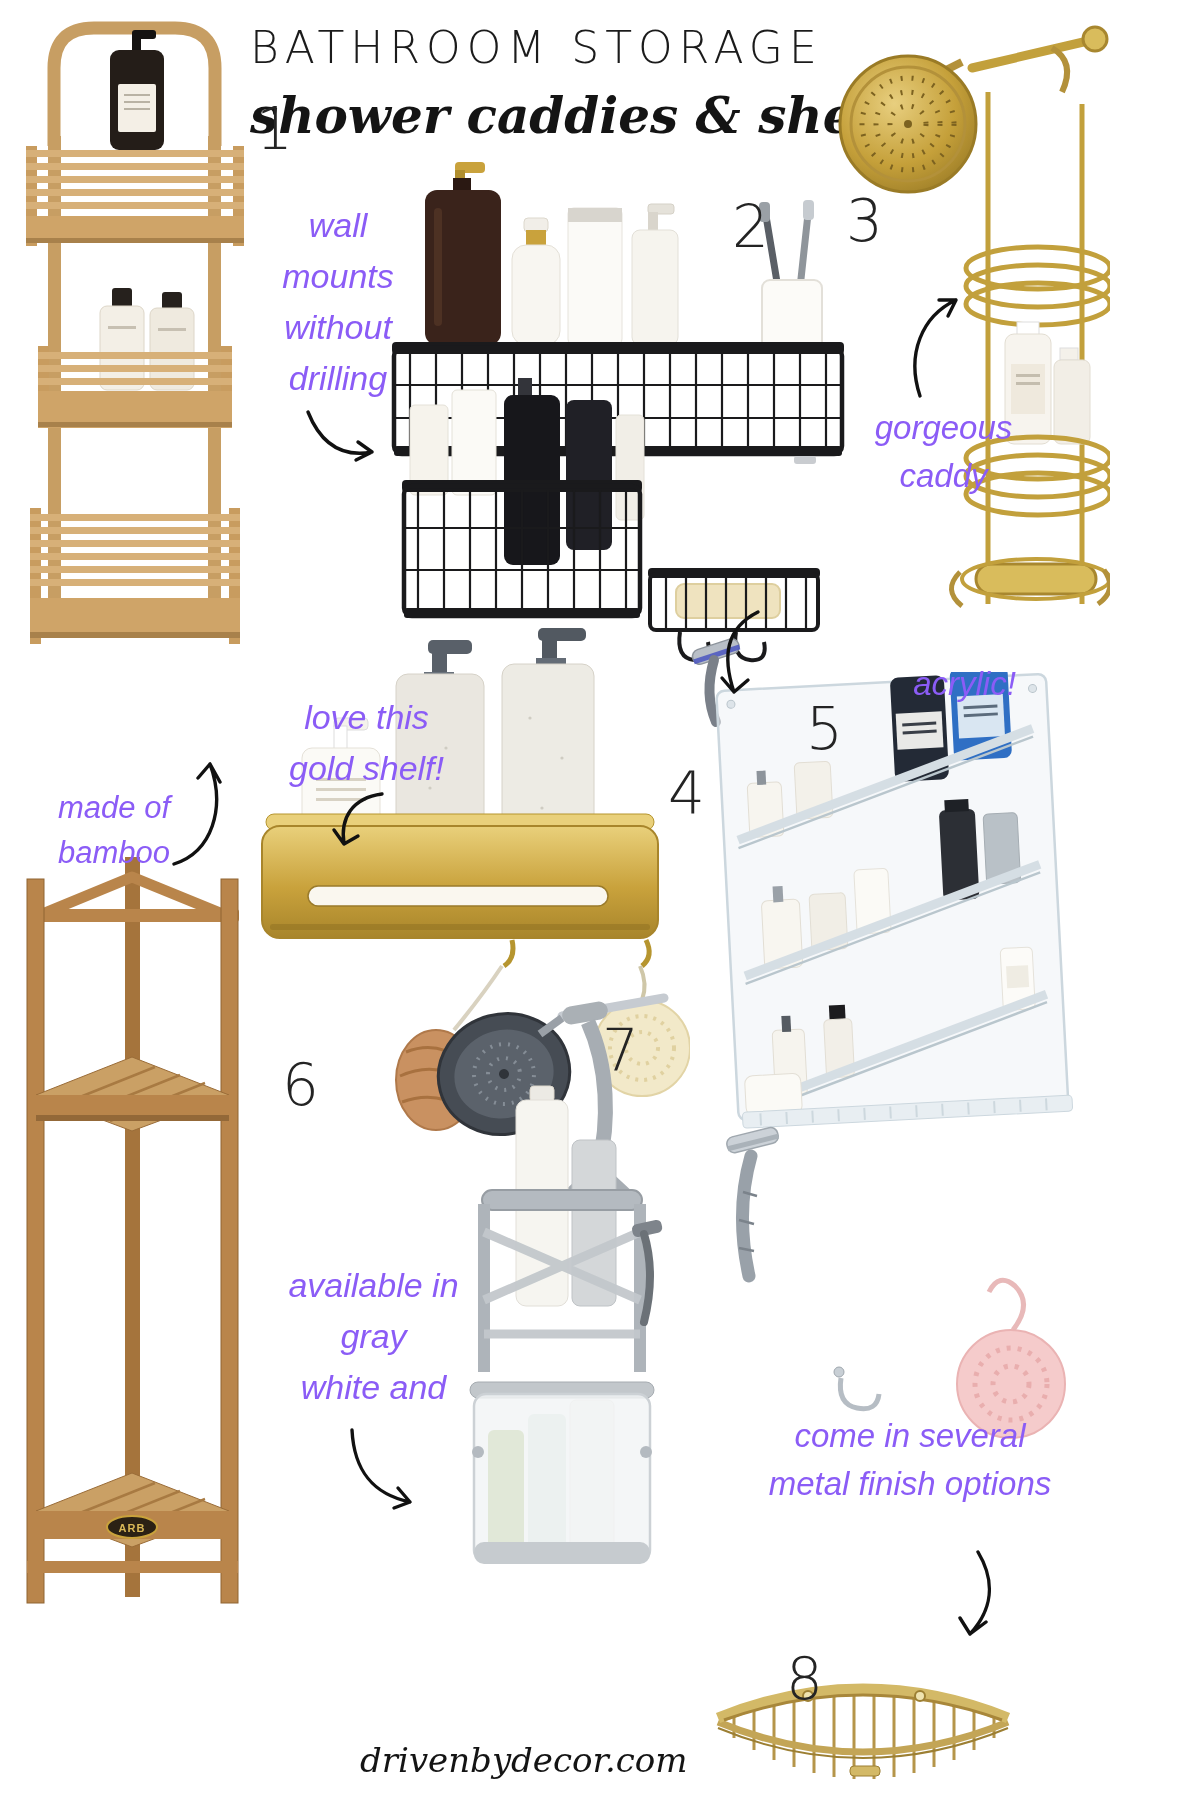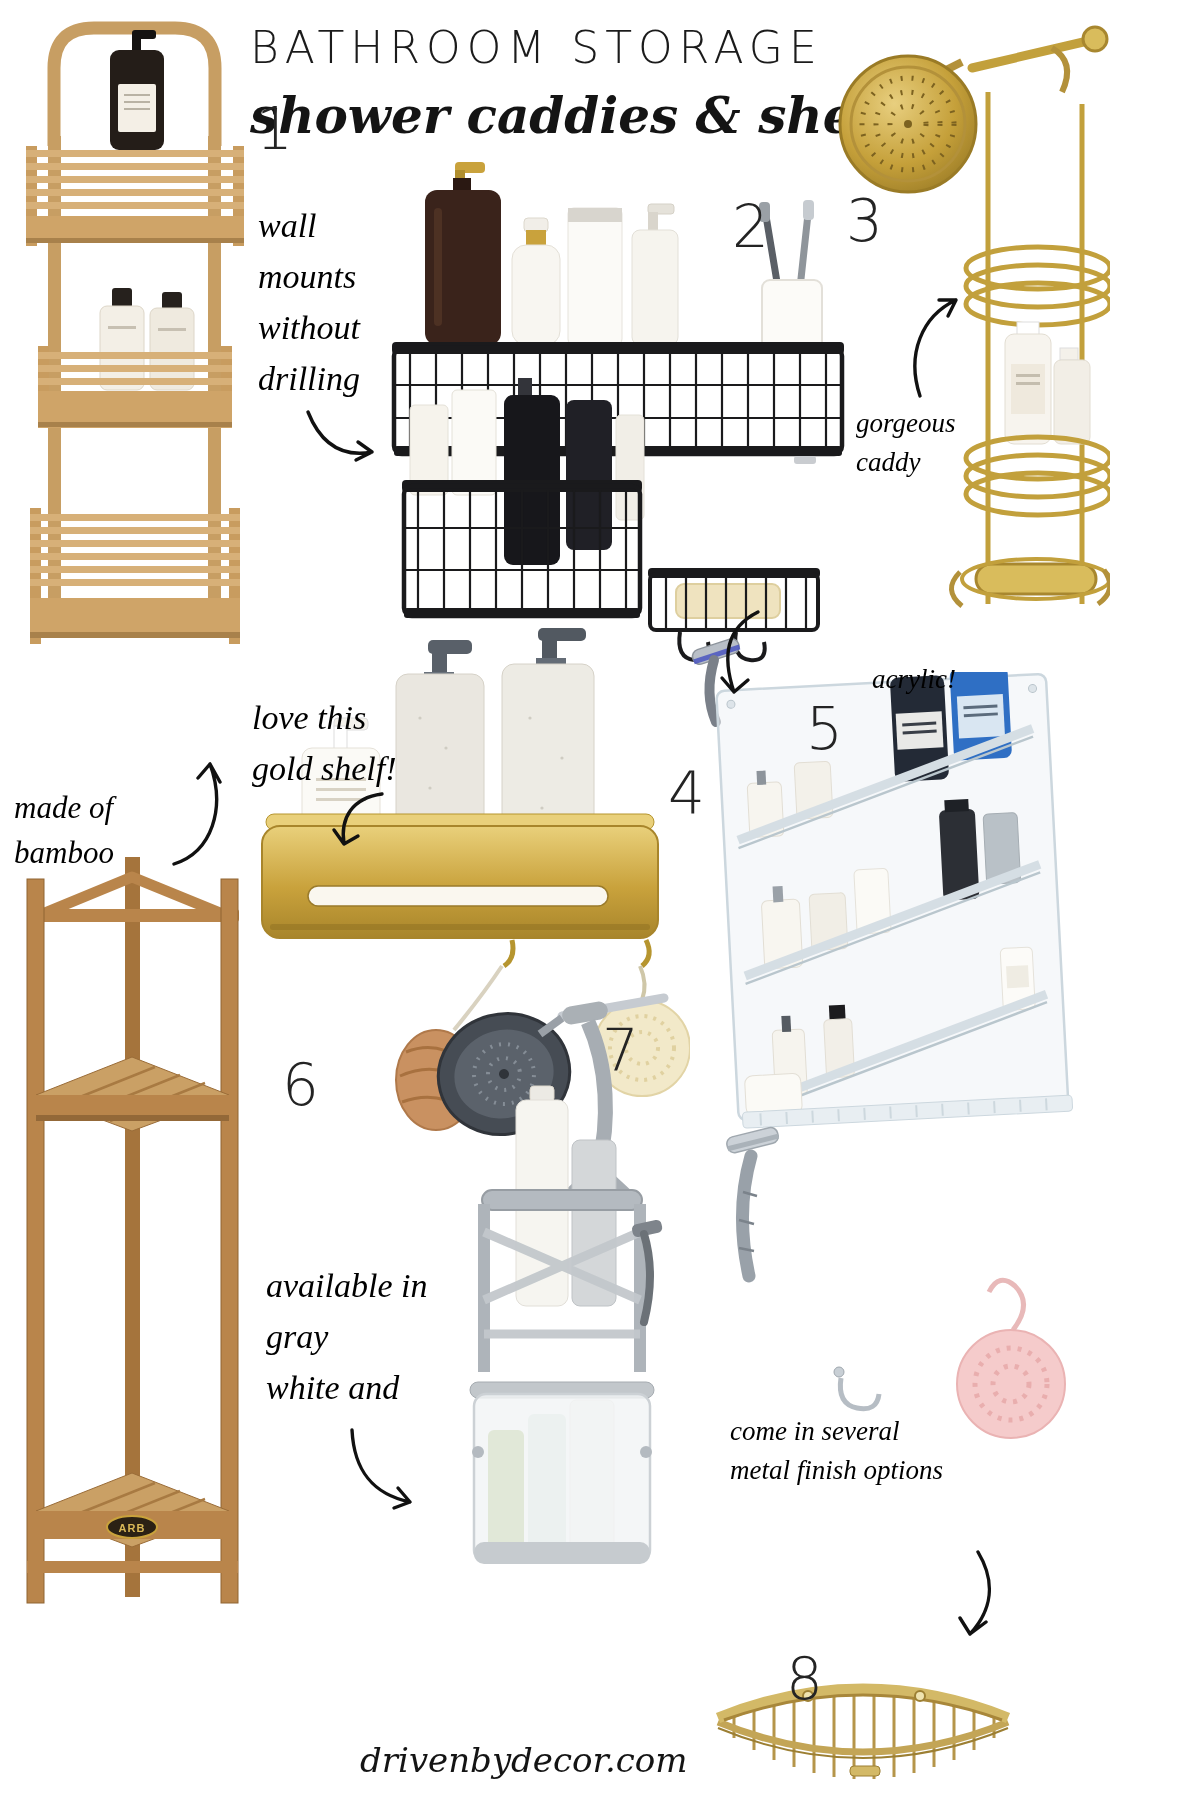--- a/index.html
+++ b/index.html
@@ -1,22 +1,22 @@
 <!DOCTYPE html>
 <html><head>
 <meta charset="utf-8">
 <style>
   html,body{margin:0;padding:0;background:#ffffff;}
   #canvas{position:relative;width:1144px;height:1800px;background:#ffffff;overflow:hidden;
           font-family:"Liberation Sans",sans-serif;}
   .abs{position:absolute;}
   .num{font-family:"DejaVu Sans",sans-serif;font-weight:200;font-size:58px;color:#242424;line-height:1;}
-  .hand{font-family:Liberation Serif, serif;font-style:italic;color:#000000;}
+  .hand{font-family:Liberation Sans, sans-serif;font-style:italic;color:#8b5cf6;text-align:center;}
   .hand .ln{display:block;}
-  .h33{font-size:27px;line-height:1.45;}
+  .h33{font-size:33px;line-height:1.45;}
   .h34{font-size:34px;line-height:1.5;}
   .h36{font-size:31px;line-height:1.45;}
   .title-main{font-family:"DejaVu Sans",sans-serif;font-weight:200;font-size:44px;letter-spacing:6px;
               color:#1b1b1b;white-space:nowrap;text-align:center;}
   .title-script{font-family:"DejaVu Serif",serif;font-style:italic;font-weight:600;font-size:50px;
               color:#141414;white-space:nowrap;text-align:center;}
   .footer{font-family:"DejaVu Serif",serif;font-style:italic;font-size:34px;color:#141414;text-align:center;}
   .arrow{stroke:#111;stroke-width:3.4;fill:none;stroke-linecap:round;stroke-linejoin:round;}
 </style>
 </head>
@@ -435,21 +435,21 @@
   </svg>
 
   <div class="abs hand h36" style="left:14px;top:786px;width:200px;">
     <span class="ln">made of</span>
     <span class="ln">bamboo</span>
   </div>
   <svg class="abs" style="left:168px;top:756px;" width="70" height="115" viewBox="0 0 70 115">
     <path class="arrow" d="M6,108 C44,96 58,52 42,8 M42,8 L30,22 M42,8 L52,26"></path>
   </svg>
 
-  <div class="abs hand h34" style="left:252px;top:692px;width:205px;">
+  <div class="abs hand h34" style="left:264px;top:692px;width:205px;">
     <span class="ln">love this</span>
     <span class="ln">gold shelf!</span>
   </div>
   <svg class="abs" style="left:330px;top:788px;" width="60" height="65" viewBox="0 0 60 65">
     <path class="arrow" d="M52,6 C22,10 10,30 14,56 M14,56 L4,42 M14,56 L28,48"></path>
   </svg>
 
   <div class="abs hand h33" style="left:872px;top:660px;width:185px;">
     <span class="ln">acrylic!</span>
   </div>

